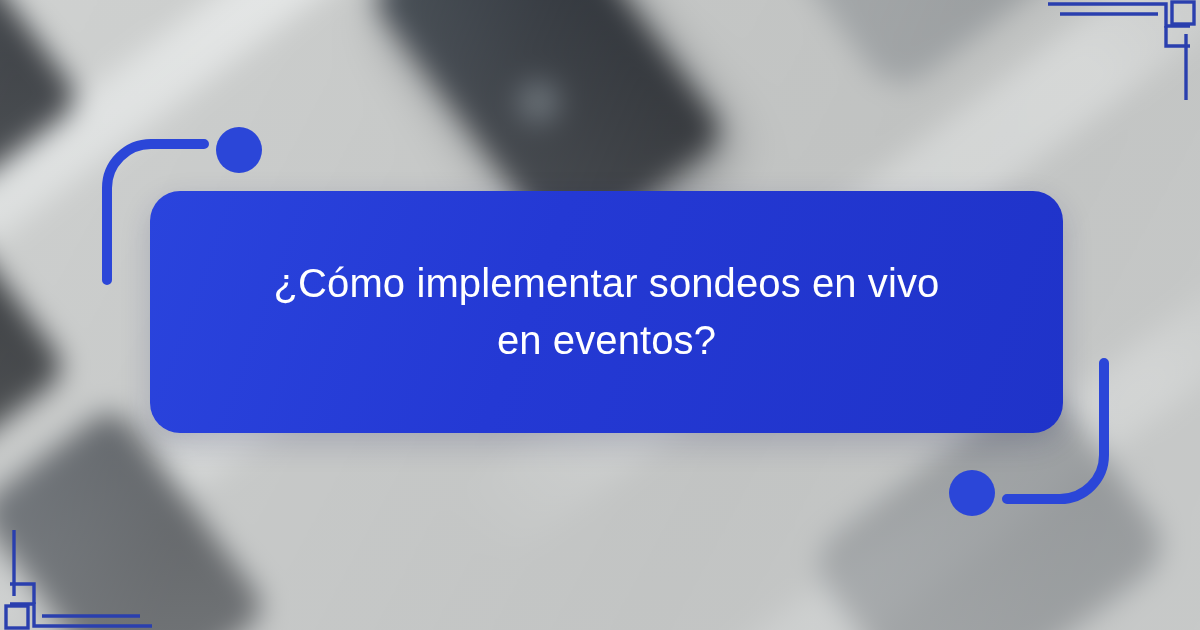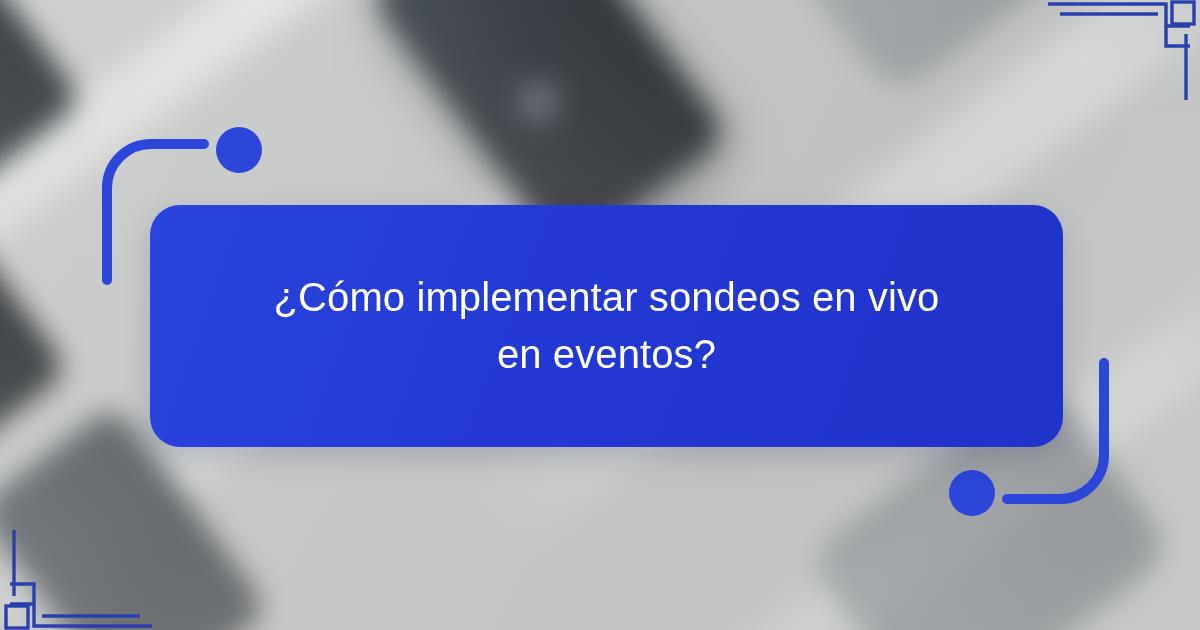--- a/index.html
+++ b/index.html
@@ -121,21 +121,21 @@
 
   
   .accent { position: absolute; pointer-events: none; }
   .accent-tl { left: 96px; top: 126px; }
   .accent-br { left: 930px; top: 352px; }
 
   
   .card {
     position: absolute;
     left: 150px;
-    top: 205px;
+    top: 191px;
     width: 913px;
     height: 242px;
     border-radius: 30px;
     background: linear-gradient(110deg, #2a44dd 0%, #2439d4 42%, #1f33c9 100%);
     box-shadow: 0 10px 30px rgba(20,30,90,0.18);
     display: flex;
     align-items: center;
     justify-content: center;
     box-sizing: border-box;
     padding: 0 78px;

